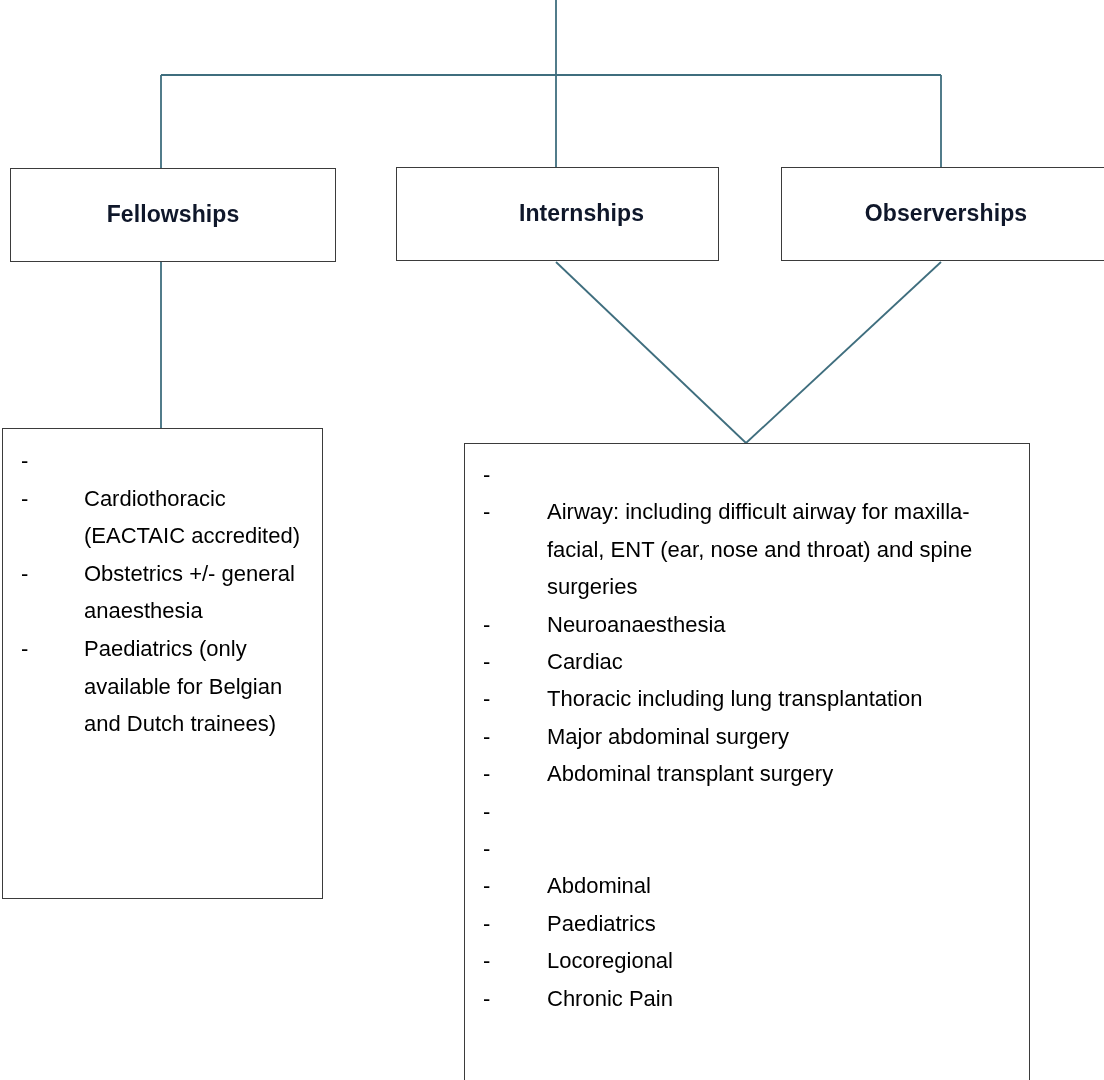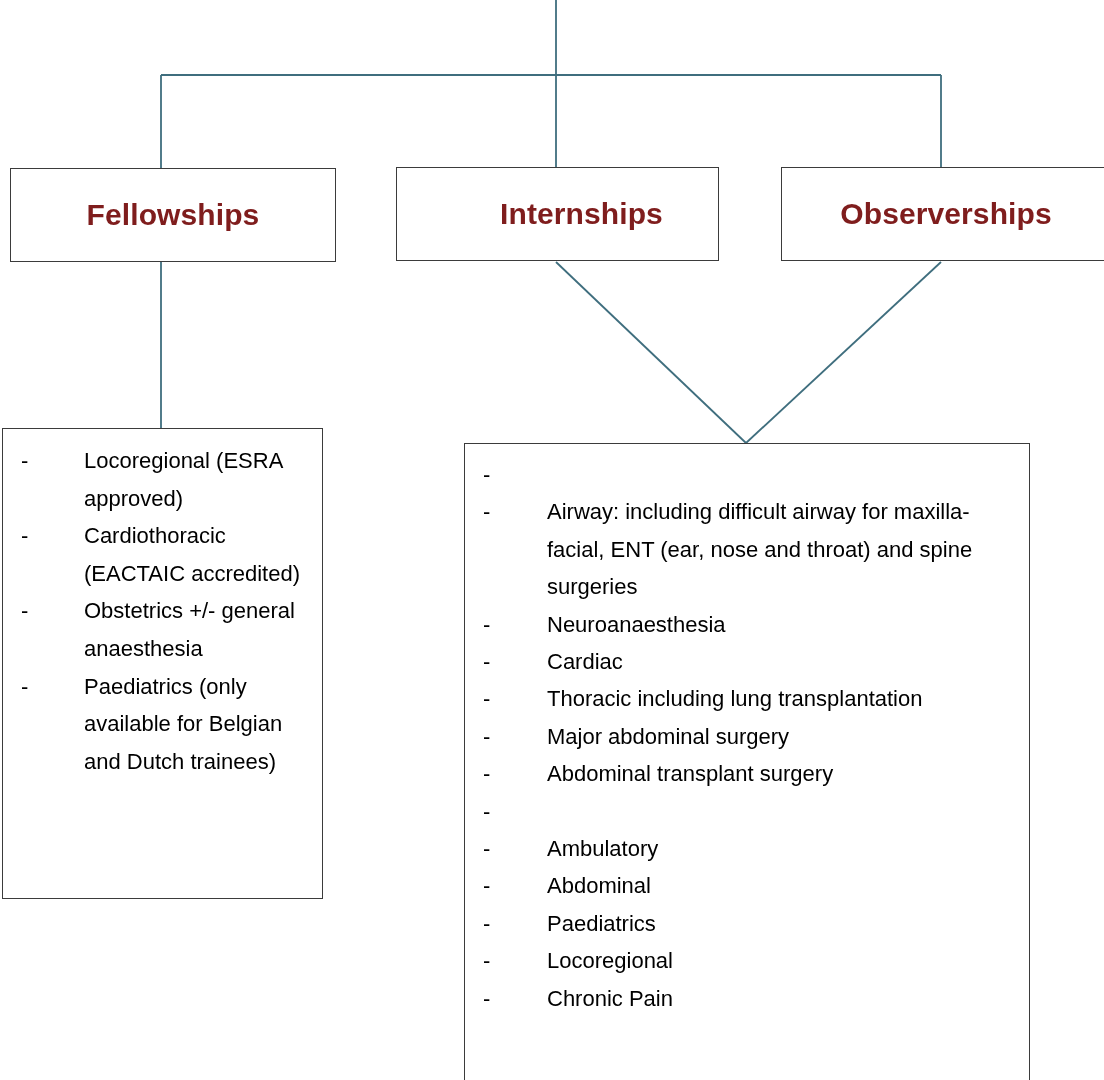--- a/index.html
+++ b/index.html
@@ -35,26 +35,26 @@
     box-sizing: border-box;
     border: 1.6px solid #3b3b3b;
     background: #ffffff;
   }
   .header-box {
     display: flex;
     align-items: center;
     justify-content: center;
   }
   .header-label {
-    font-size: 30px;
+    font-size: 23px;
     font-weight: bold;
     letter-spacing: 0.1px;
     line-height: 1.2;
     text-align: center;
-    color: #7f1d1d;
+    color: #0f172a;
   }
   #node-fellowships { left: 10px;  top: 168px; width: 326px; height: 94px; }
   #node-internships { left: 396px; top: 167px; width: 323px; height: 94px; padding-left: 48px; }
   #node-observerships { left: 781px; top: 167px; width: 330px; height: 94px; }
 
   #box-fellowship-list { left: 2px;   top: 428px; width: 321px; height: 471px; }
   #box-programme-list  { left: 464px; top: 443px; width: 566px; height: 638px; }
 
   .bullet-list {
     list-style: none;
@@ -135,21 +135,20 @@
   </div>
 
   <div class="node-box header-box" id="node-observerships">
     <span class="header-label">Observerships</span>
   </div>
 
   <div class="node-box" id="box-fellowship-list">
     <ul class="bullet-list">
       <li class="bullet-item">
         <span class="bullet-dash">-</span>
-        <span class="bullet-text">Locoregional (ESRA approved)</span>
       </li>
       <li class="bullet-item">
         <span class="bullet-dash">-</span>
         <span class="bullet-text">Cardiothoracic (EACTAIC accredited)</span>
       </li>
       <li class="bullet-item">
         <span class="bullet-dash">-</span>
         <span class="bullet-text">Obstetrics +/- general anaesthesia</span>
       </li>
       <li class="bullet-item">
@@ -186,21 +185,20 @@
       </li>
       <li class="bullet-item">
         <span class="bullet-dash">-</span>
         <span class="bullet-text">Abdominal transplant surgery</span>
       </li>
       <li class="bullet-item">
         <span class="bullet-dash">-</span>
       </li>
       <li class="bullet-item">
         <span class="bullet-dash">-</span>
-        <span class="bullet-text">Ambulatory</span>
       </li>
       <li class="bullet-item">
         <span class="bullet-dash">-</span>
         <span class="bullet-text">Abdominal</span>
       </li>
       <li class="bullet-item">
         <span class="bullet-dash">-</span>
         <span class="bullet-text">Paediatrics</span>
       </li>
       <li class="bullet-item">

